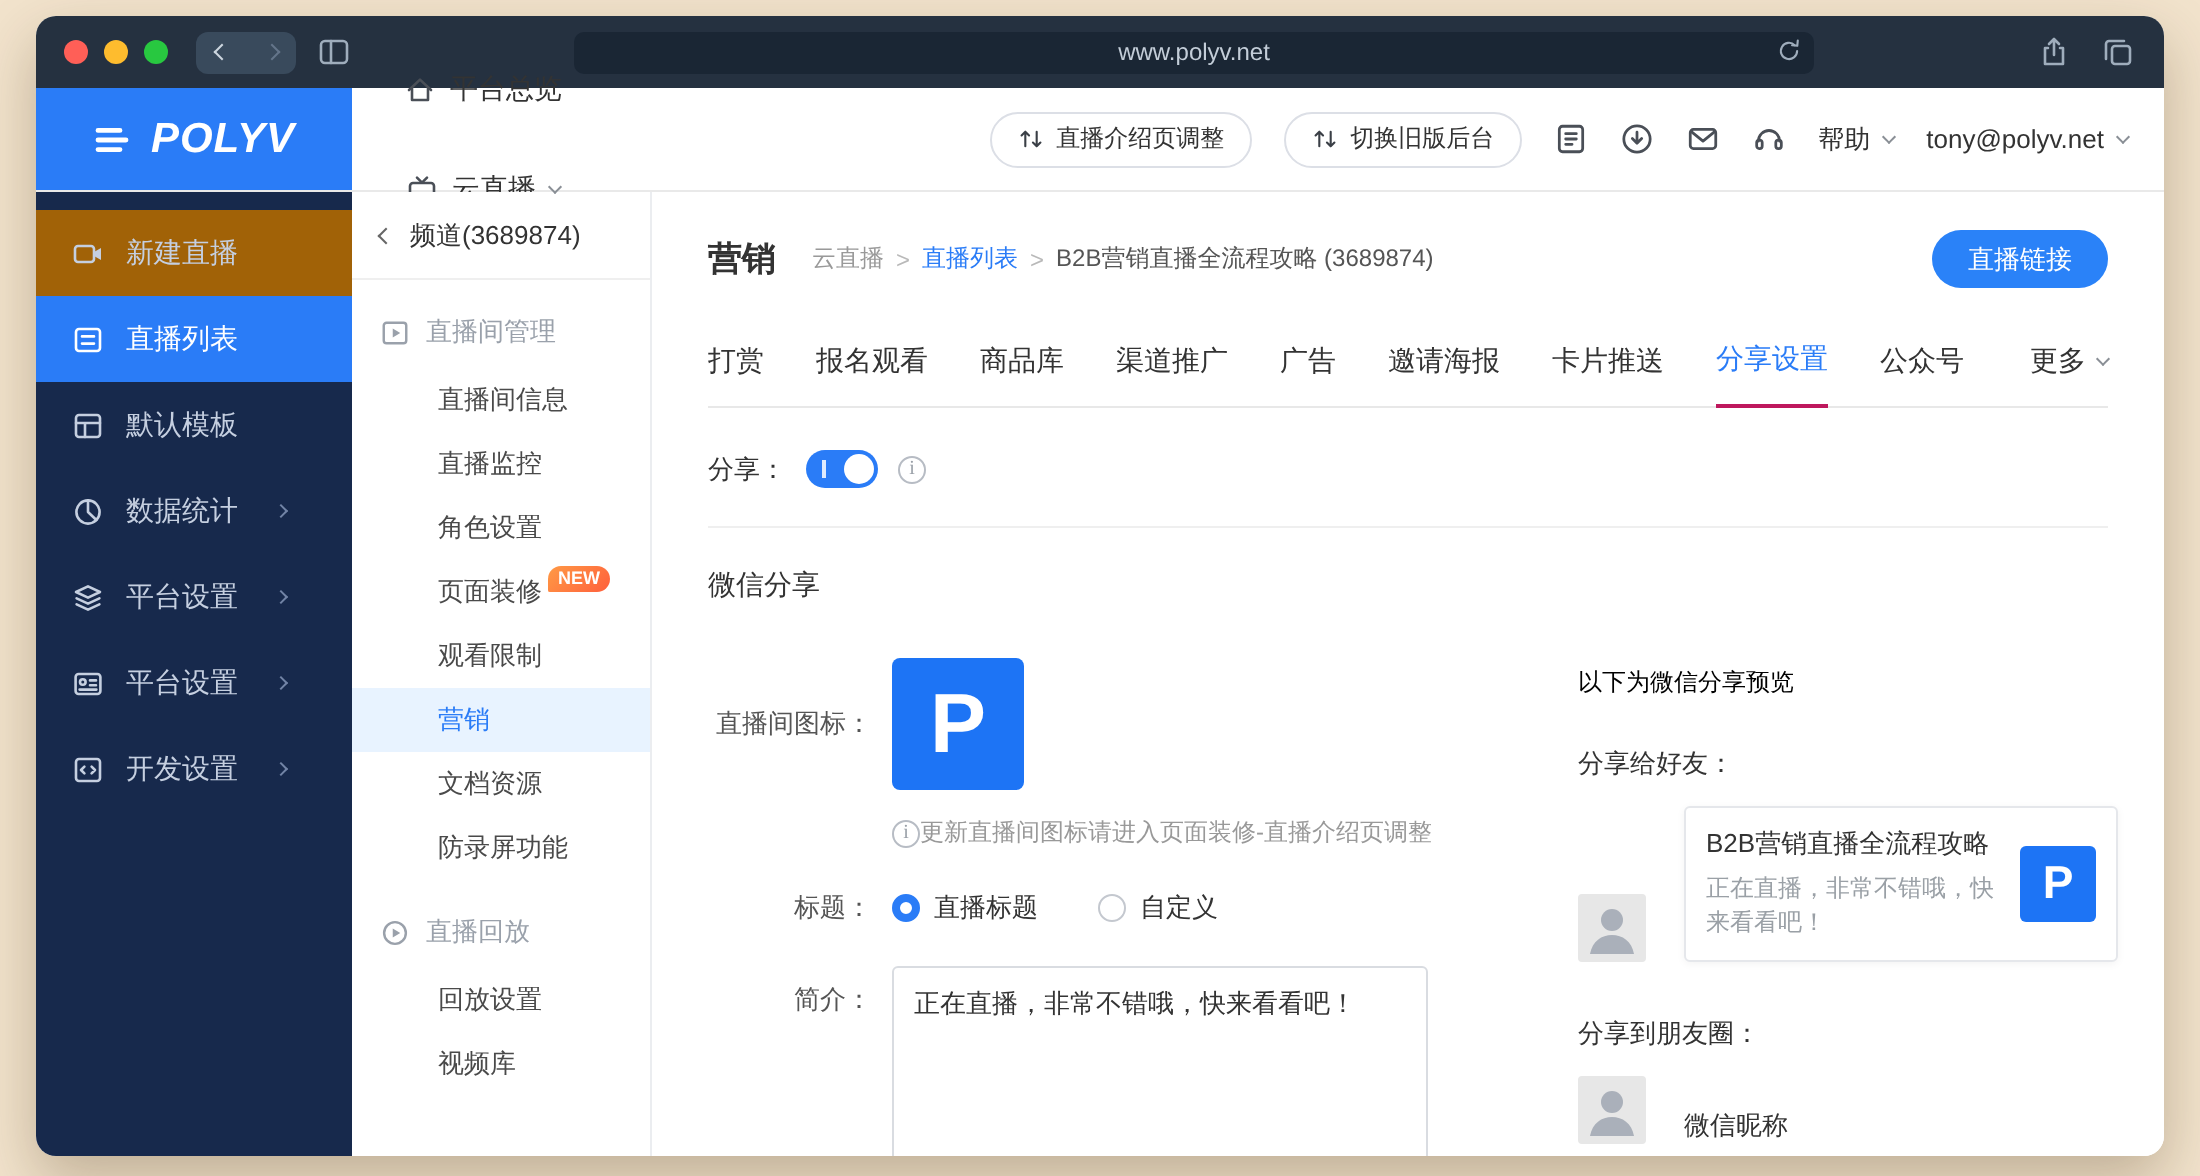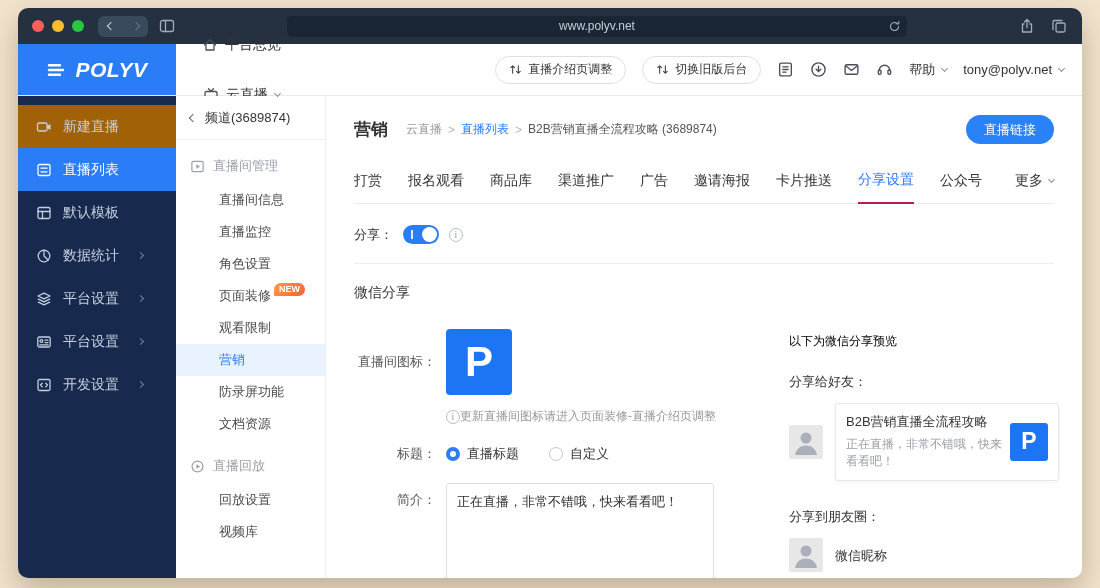--- a/index.html
+++ b/index.html
@@ -106,21 +106,21 @@
   .radio-opt{display:flex;align-items:center;gap:7px;font-size:13px;color:#333;margin-right:30px;cursor:pointer;}
   .radio{width:14px;height:14px;flex:0 0 14px;border-radius:50%;border:1px solid #c4c8cf;background:#fff;}
   .radio.checked{border:4px solid #2a7cf7;}
   .desc-row{align-items:flex-start;}
   .desc-row .form-label{margin-top:8px;}
   .desc-input{width:268px;height:122px;border:1px solid #d9dce1;border-radius:3px;padding:8px 10px;font-size:13px;color:#333;line-height:1.6;resize:none;font-family:inherit;outline:none;}
 
   .preview{position:absolute;left:435px;top:4px;width:270px;}
   .preview-title{font-size:12px;color:#000000;text-align:left;}
   .preview-label{font-size:13px;color:#333;margin-top:23px;}
-  .card-row{display:flex;gap:12px;margin-top:12px;align-items:center;}
+  .card-row{display:flex;gap:19px;margin-top:12px;align-items:flex-end;}
   .avatar{width:34px;height:34px;flex:0 0 34px;border-radius:2px;overflow:hidden;display:block;}
   .avatar svg{display:block;}
   .share-card{flex:1;border:1px solid #e5e7eb;border-radius:3px;background:#fff;padding:9px 10px;display:flex;align-items:center;gap:8px;box-shadow:0 1px 4px rgba(0,0,0,.05);cursor:pointer;}
   .card-text{flex:1;min-width:0;}
   .card-title{font-size:13px;color:#333;white-space:nowrap;}
   .card-desc{font-size:12px;color:#9aa0a6;margin-top:5px;line-height:1.45;}
   .card-logo{width:38px;height:38px;flex:0 0 38px;background:#1d74f5;border-radius:3px;color:#fff;display:flex;align-items:center;justify-content:center;font-size:23px;font-weight:800;}
   .moments{margin-top:27px;}
   .nickname{font-size:13px;color:#333;margin-top:3px;}
 </style>
@@ -313,22 +313,22 @@
             <path d="M6.8 5.6v4.8L10.8 8z" fill="currentColor" stroke="none"></path>
           </svg>
         <span>直播间管理</span>
       </div>
       <div class="sub-item"><span>直播间信息</span></div>
       <div class="sub-item"><span>直播监控</span></div>
       <div class="sub-item"><span>角色设置</span></div>
       <div class="sub-item"><span>页面装修</span><span class="badge">NEW</span></div>
       <div class="sub-item"><span>观看限制</span></div>
       <div class="sub-item active"><span>营销</span></div>
+      <div class="sub-item"><span>文档资源</span></div>
       <div class="sub-item"><span>防录屏功能</span></div>
-      <div class="sub-item"><span>文档资源</span></div>
       <div class="group-title">
         <svg class="s" viewBox="0 0 16 16">
             <circle cx="8" cy="8" r="5.8"></circle>
             <path d="M6.8 5.6v4.8L10.8 8z" fill="currentColor" stroke="none"></path>
           </svg>
         <span>直播回放</span>
       </div>
       <div class="sub-item"><span>回放设置</span></div>
       <div class="sub-item"><span>视频库</span></div>
     </nav>

